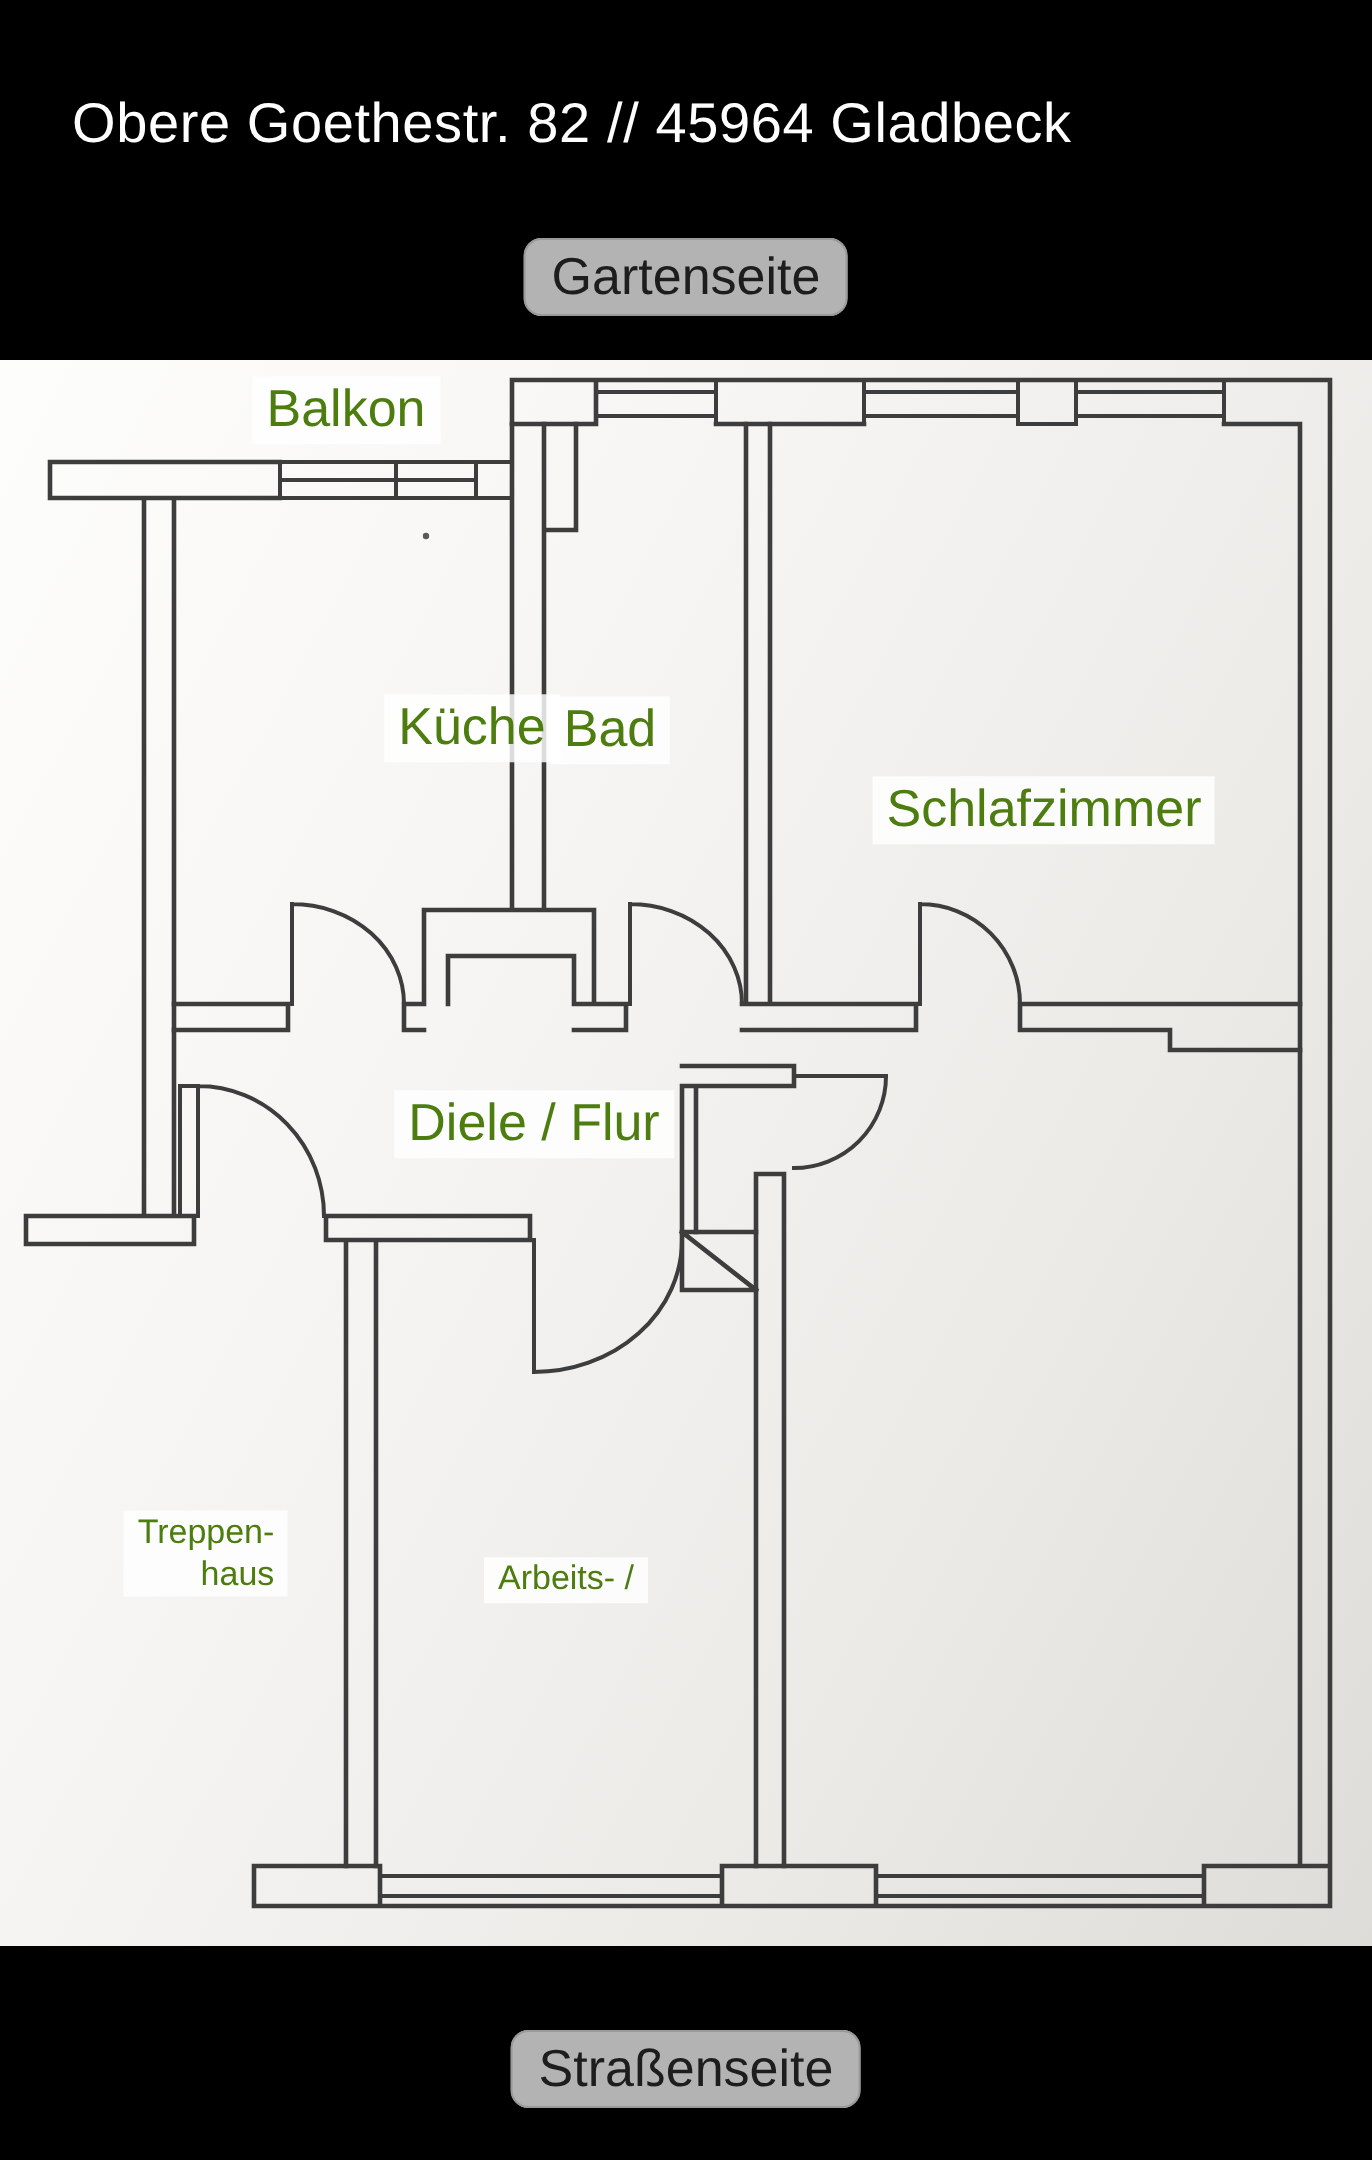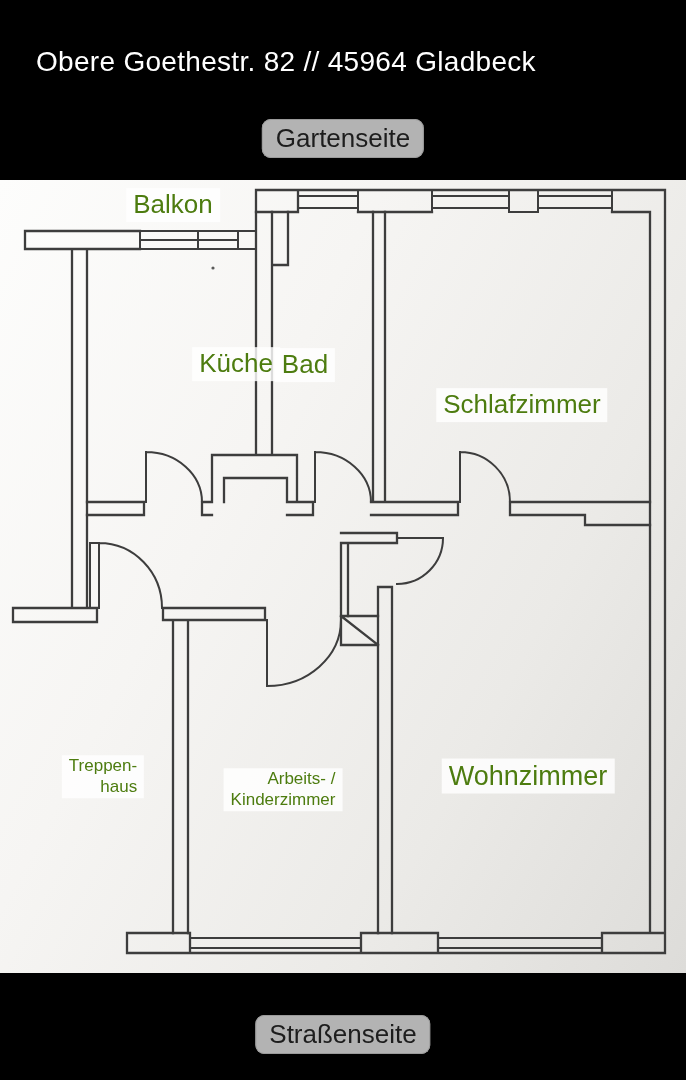--- a/index.html
+++ b/index.html
@@ -150,25 +150,24 @@
       <path d="M90 543 V608  M99 543 V608  M90 543 H99  M99 543 A63 65 0 0 1 162 608"></path>
     </g>
 
     <circle cx="213" cy="268" r="1.6" fill="#5a5a5a"></circle>
   </svg>
 
   <div class="room-label lbl-balkon">Balkon</div>
   <div class="room-label lbl-kueche">Küche</div>
   <div class="room-label lbl-bad">Bad</div>
   <div class="room-label lbl-schlafzimmer">Schlafzimmer</div>
+  <div class="room-label lbl-diele">Diele / Flur</div>
   <div class="room-label small lbl-treppenhaus">
     <span>Treppen-</span>
     <span>haus</span>
   </div>
   <div class="room-label small lbl-arbeitszimmer">
     <span>Arbeits- /</span>
-    <span>Kinderzimmer</span>
   </div>
-  <div class="room-label lbl-wohnzimmer">Wohnzimmer</div>
 
   <div class="badge badge-bottom">Straßenseite</div>
 
 </div>
 
 </body></html>

